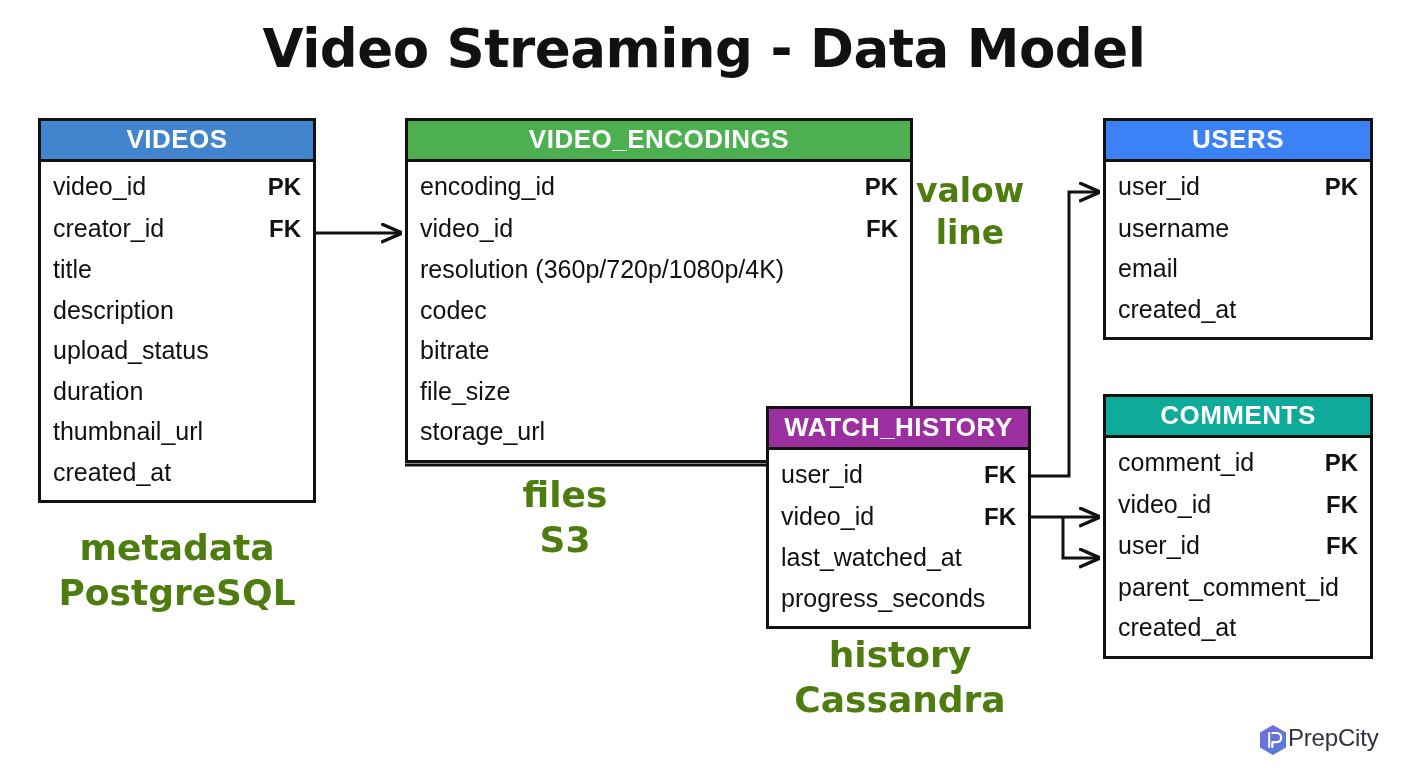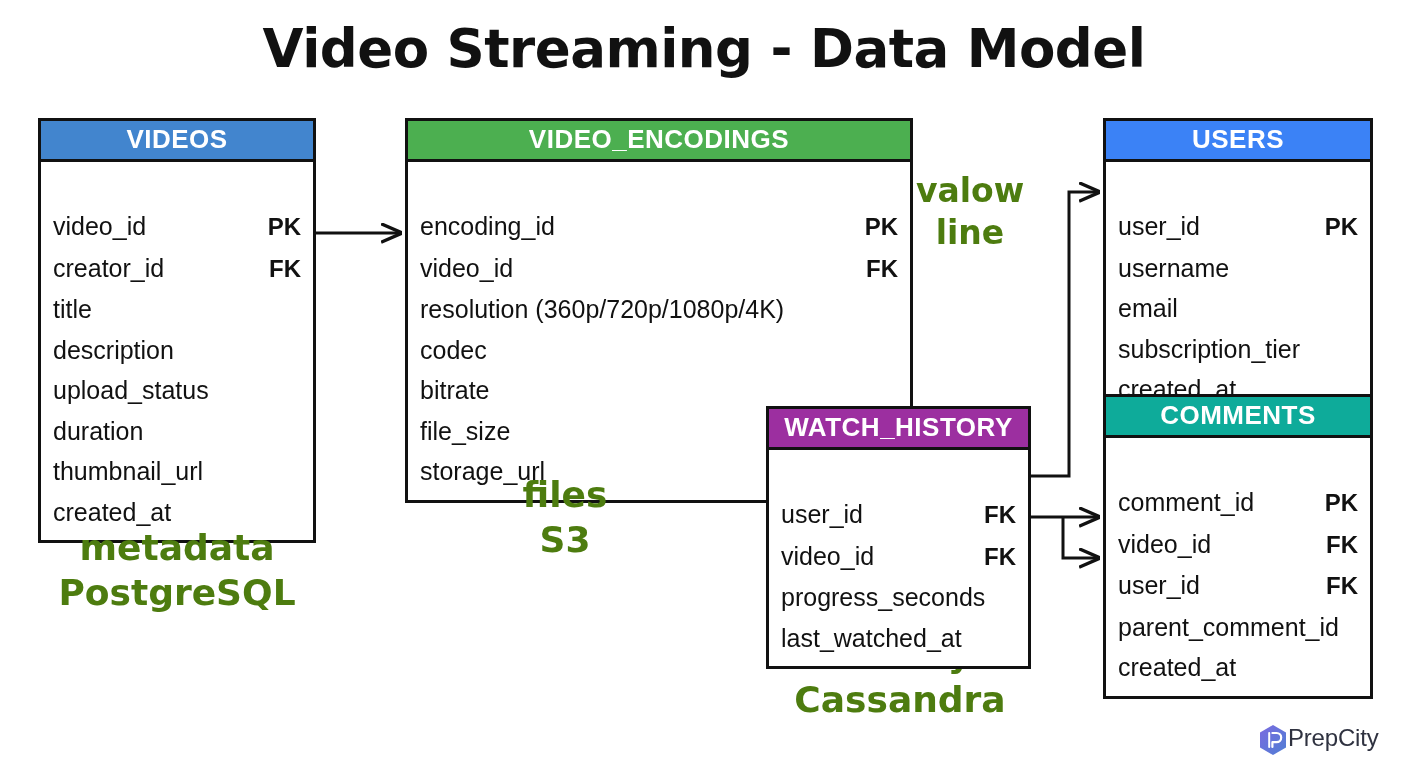--- a/index.html
+++ b/index.html
@@ -53,21 +53,20 @@
     letter-spacing: 0.5px;
     border-bottom: 3px solid #111111;
     box-sizing: border-box;
     line-height: 1.0;
     padding: 5px 0 7px 0;
     white-space: nowrap;
   }
   .entity-fields {
     padding: 4px 12px 8px 12px;
     box-sizing: border-box;
-    margin-top: 40px;
   }
   .field-row {
     display: flex;
     align-items: baseline;
     justify-content: space-between;
     font-size: 25px;
     line-height: 40.5px;
     white-space: nowrap;
     color: #111111;
   }
@@ -222,44 +221,41 @@
         <span class="field-name">user_id</span>
         <span class="field-key">PK</span>
       </div>
       <div class="field-row">
         <span class="field-name">username</span>
       </div>
       <div class="field-row">
         <span class="field-name">email</span>
       </div>
       <div class="field-row">
-        <span class="field-name">subscription_tier</span>
-      </div>
-      <div class="field-row">
         <span class="field-name">created_at</span>
       </div>
     </div>
   </div>
 
   <div class="entity" id="entity-watch-history">
     <div class="entity-header" style="background: rgb(156, 47, 160);">WATCH_HISTORY</div>
     <div class="entity-fields">
       <div class="field-row">
         <span class="field-name">user_id</span>
         <span class="field-key">FK</span>
       </div>
       <div class="field-row">
         <span class="field-name">video_id</span>
         <span class="field-key">FK</span>
       </div>
       <div class="field-row">
+        <span class="field-name">last_watched_at</span>
+      </div>
+      <div class="field-row">
         <span class="field-name">progress_seconds</span>
-      </div>
-      <div class="field-row">
-        <span class="field-name">last_watched_at</span>
       </div>
     </div>
   </div>
 
   <div class="entity" id="entity-comments">
     <div class="entity-header" style="background: rgb(14, 171, 154);">COMMENTS</div>
     <div class="entity-fields">
       <div class="field-row">
         <span class="field-name">comment_id</span>
         <span class="field-key">PK</span>

